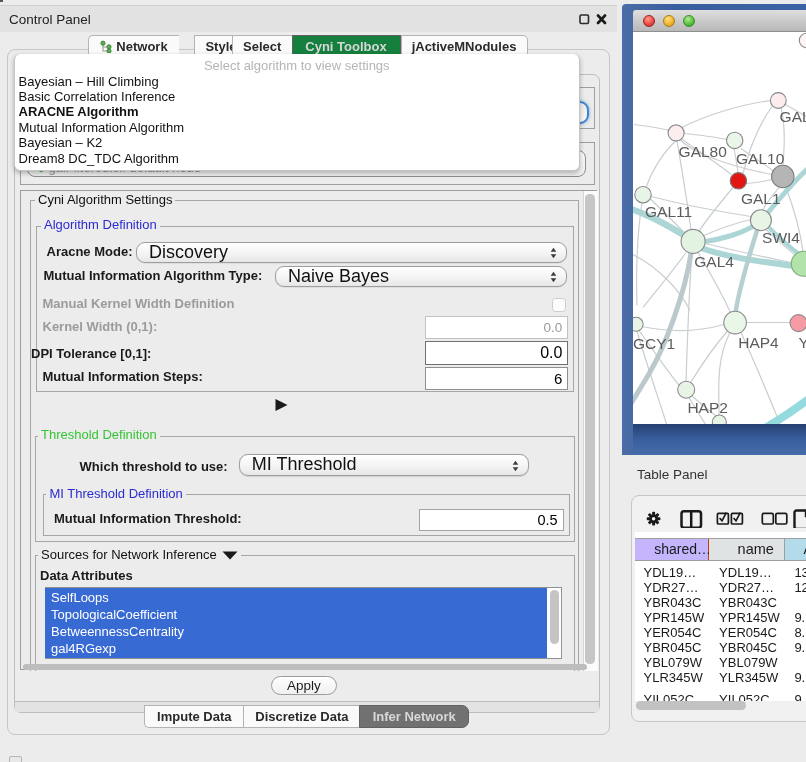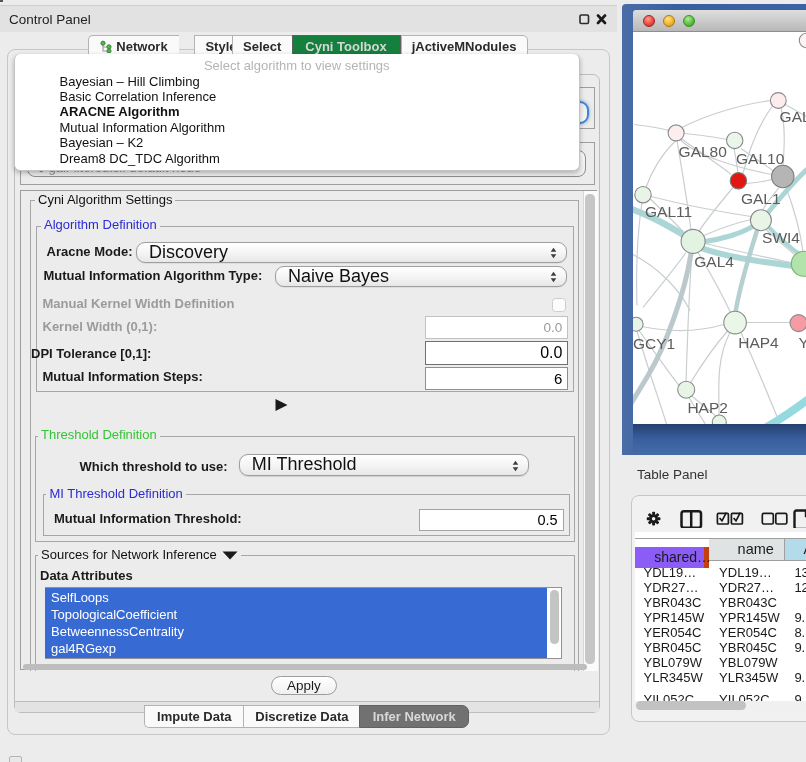--- a/index.html
+++ b/index.html
@@ -69,21 +69,21 @@
       <path d="M2.8 3.5 V10 H8 M2.8 6.5 H8" fill="none" stroke="#9a9a9a" stroke-width="1"></path>
       <circle cx="2.8" cy="2.8" r="2" fill="#57b14f"></circle>
       <circle cx="8.2" cy="6.2" r="2" fill="#57b14f"></circle>
       <circle cx="8.2" cy="10.2" r="2" fill="#57b14f"></circle>
     </svg>
     <div style="position:absolute;left:21px;top:8.5px;">galFiltered.sif default node</div>
   </div>
 
 <div id="popup" class="abs" style="left:13.5px;top:53.5px;width:566.5px;height:117px;background:#fff;border:1px solid #c4c4c4;border-top:none;box-shadow:0 2px 5px rgba(0,0,0,0.28);border-radius:6px;">
   <div style="text-align:center;color:#b4b4b4;font-size:13px;padding-top:4.5px;height:20px;">Select algorithm to view settings</div>
-  <div style="padding-left:17px;font-size:13px;line-height:15.4px;color:#111;margin-left:28px;">
+  <div style="padding-left:4px;font-size:13px;line-height:15.4px;color:#111;">
     <div>Bayesian – Hill Climbing</div>
     <div>Basic Correlation Inference</div>
     <div style="font-weight:bold;">ARACNE Algorithm</div>
     <div>Mutual Information Algorithm</div>
     <div>Bayesian – K2</div>
     <div>Dream8 DC_TDC Algorithm</div>
   </div>
 </div>
 
 <div id="pane" class="abs">
@@ -272,21 +272,21 @@
  <g stroke="#1a1a1a" fill="none" stroke-width="1.5">
   <rect x="118.3" y="5.4" width="11" height="10.6" rx="1.5" stroke-width="1.7"></rect>
   <rect x="131.8" y="5.4" width="11" height="10.6" rx="1.5" stroke-width="1.7"></rect>
  </g>
 
  <path d="M152.5 2.5 h9.5 l6 5.5 v11 a2 2 0 0 1 -2 2 h-13.5 a2 2 0 0 1 -2 -2 v-14.5 a2 2 0 0 1 2 -2 z M162 2.5 v5.5 h6" fill="none" stroke="#1a1a1a" stroke-width="2.4"></path>
 </svg>
 
 <div class="abs" style="left:634.8px;top:531.5px;width:171.2px;height:179.1px;background:#fff;"></div>
 <div class="abs" style="left:634.8px;top:538.2px;width:171.2px;height:23.3px;border-top:1px solid #9f9f9f;border-bottom:1px solid #9f9f9f;">
-  <div class="abs" style="left:0;top:8px;width:73.8px;height:21.3px;background:#8b5cf6;border-right:5px solid #c2410c;line-height:21.3px;font-size:14px;padding-left:19.5px;">shared…</div>
+  <div class="abs" style="left:0;top:0;width:73.8px;height:21.3px;background:#c4b5fd;border-right:1px solid #c2410c;line-height:21.3px;font-size:14px;padding-left:19.5px;">shared…</div>
   <div class="abs" style="left:73.8px;top:0;width:76.8px;height:21.3px;background:#e0e3e4;border-right:1px solid #9f9f9f;line-height:21.3px;font-size:14.5px;padding-left:29px;">name</div>
   <div class="abs" style="left:150.6px;top:0;width:20.6px;height:21.3px;background:#b3dbe9;line-height:21.3px;font-size:14px;padding-left:18px;">A</div>
 </div>
 <div class="abs" style="left:634.8px;top:564.5px;width:171.2px;height:136px;font-size:13px;overflow:hidden;">
   <div class="trow">
       <span class="c1">YDL19…</span>
       <span class="c2">YDL19…</span>
       <span class="c3">13</span>
     </div>
   <div class="trow">

